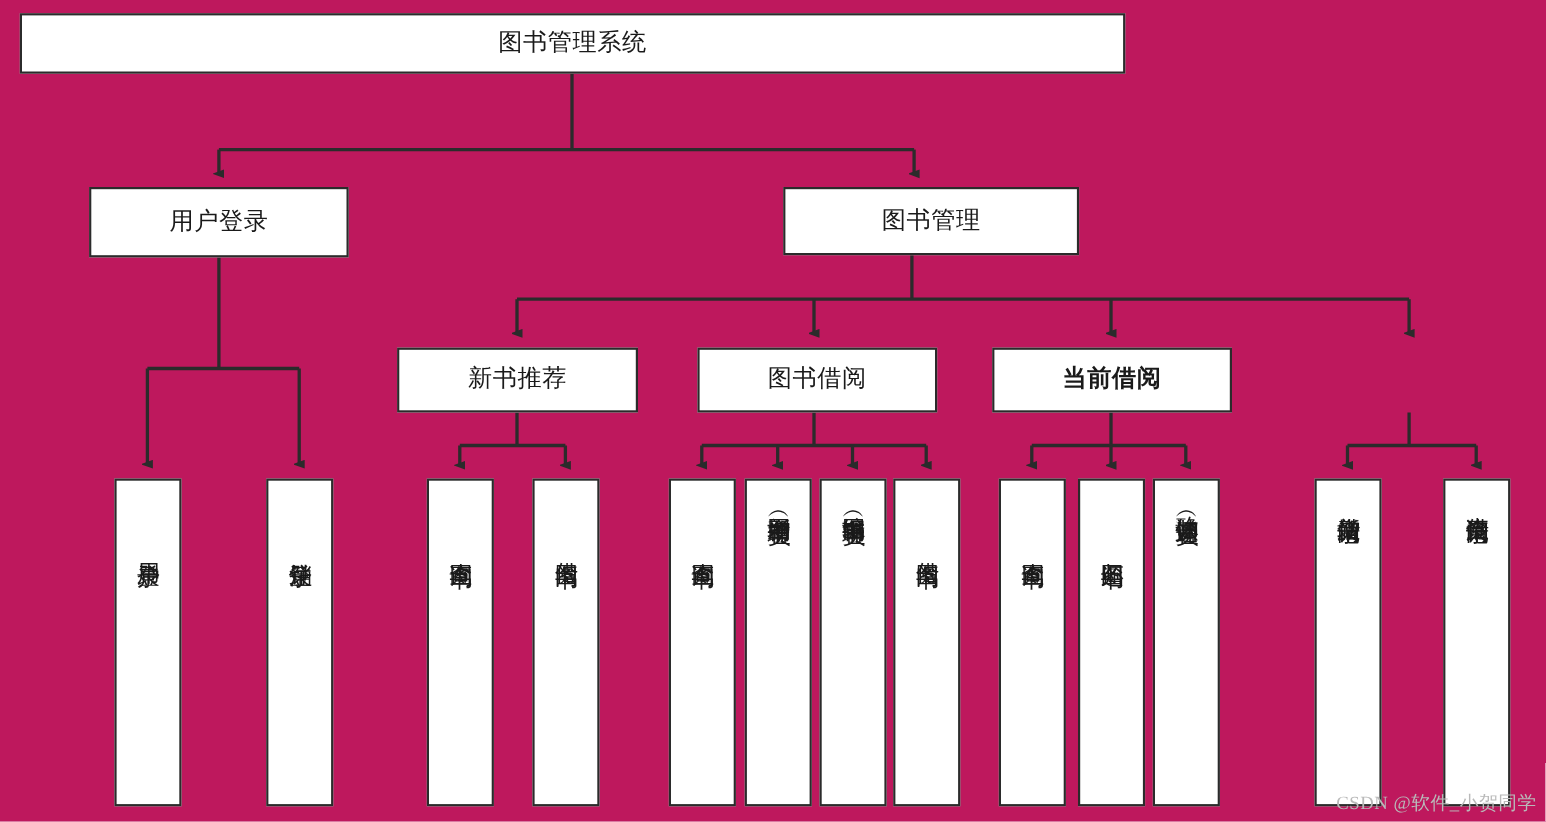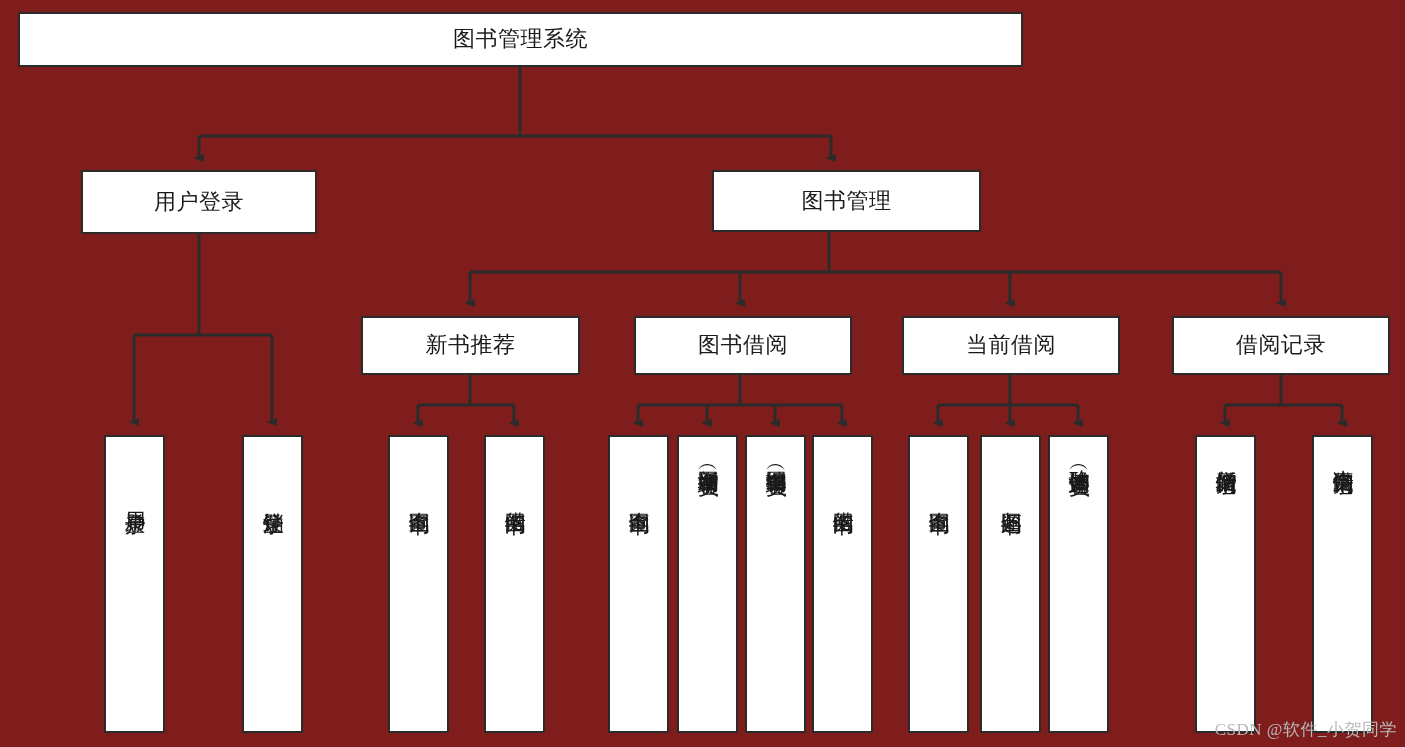--- a/index.html
+++ b/index.html
@@ -7,21 +7,21 @@
     padding: 0;
     background: #ffffff;
   }
   body {
     font-family: "DejaVu Sans", "Liberation Sans", sans-serif;
   }
   #canvas {
     position: relative;
     width: 1405px;
     height: 747px;
-    background: #7f1d1d;
+    background: #be185d;
     overflow: hidden;
   }
   svg#edges {
     position: absolute;
     left: 0;
     top: 0;
     width: 1405px;
     height: 747px;
   }
   .node {
@@ -137,25 +137,22 @@
   <div class="node horiz" style="left:712px; top:170px; width:269px; height:62px;">
     <span>图书管理</span>
   </div>
 
   <div class="node horiz" style="left:361px; top:316px; width:219px; height:59px;">
     <span>新书推荐</span>
   </div>
   <div class="node horiz" style="left:634px; top:316px; width:218px; height:59px;">
     <span>图书借阅</span>
   </div>
-  <div class="node horiz" style="left:902px; top:316px; width:218px; height:59px;">
+  <div class="node horiz" style="left:902px; top:316px; width:218px; height:59px;font-weight:bold;">
     <span>当前借阅</span>
-  </div>
-  <div class="node horiz" style="left:1172px; top:316px; width:218px; height:59px;">
-    <span>借阅记录</span>
   </div>
 
   <div class="node vert" style="left:104px; top:435px; width:61px; height:298px;">
     <span class="vlabel">用户登录</span>
   </div>
   <div class="node vert" style="left:242px; top:435px; width:61px; height:298px;">
     <span class="vlabel">注销登录</span>
   </div>
 
   <div class="node vert" style="left:388px; top:435px; width:61px; height:298px;">

